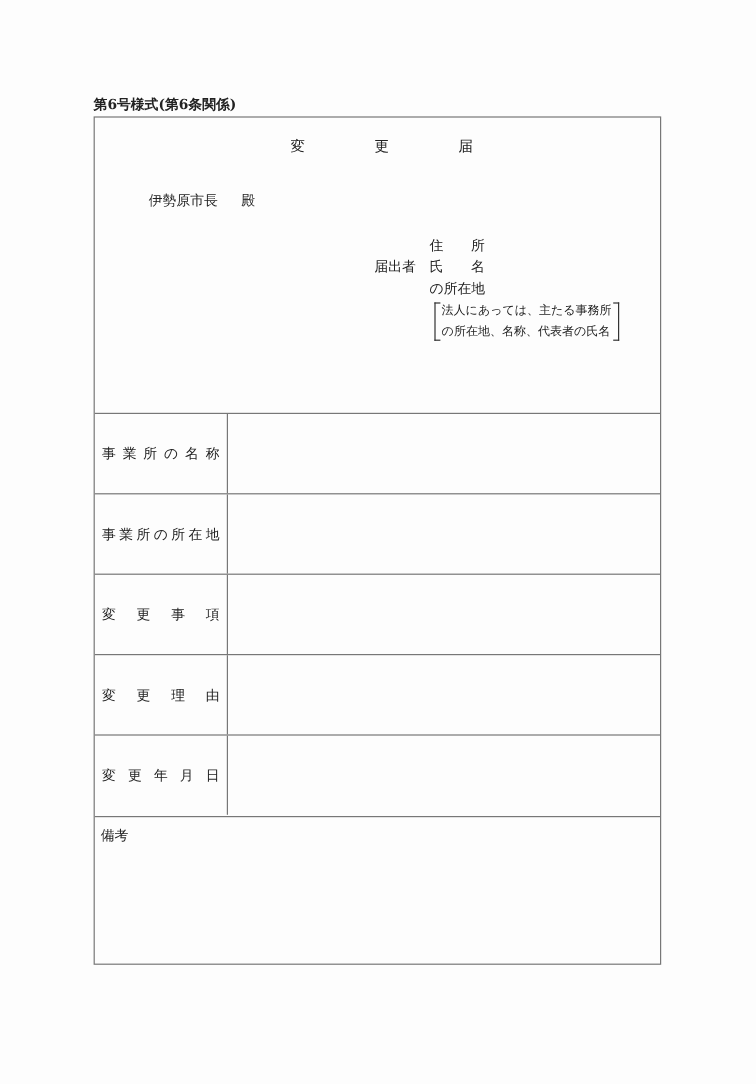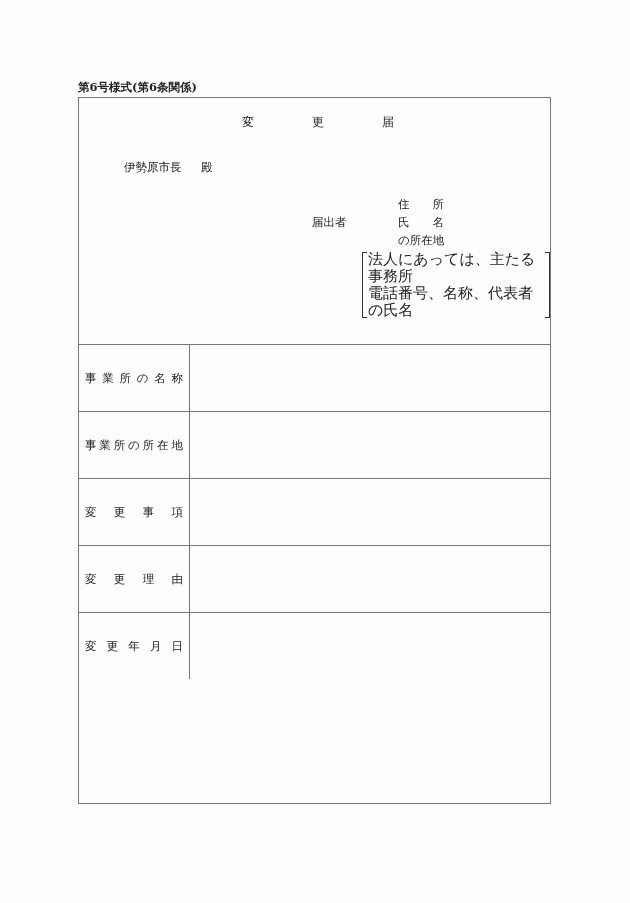--- a/index.html
+++ b/index.html
@@ -5,22 +5,22 @@
   html, body { margin:0; padding:0; background:#fdfdfd; }
   body { width:630px; height:903px; position:relative; font-family:"DejaVu Serif","Liberation Serif",serif; color:#222; font-size:11px; }
   .form-no { position:absolute; left:78px; top:80px; font-size:11.5px; letter-spacing:0;font-weight:bold; }
   .frame { position:absolute; left:78px; top:97px; width:473px; height:707px; border:1.5px solid #777; box-sizing:border-box; }
   .title { position:absolute; top:16px; left:0; width:100%; }
   .title span { position:absolute; font-size:12px; }
   .addressee { position:absolute; left:17px; top:62px; font-size:11.5px;margin-left:28px; }
   .dono { position:absolute; left:122px; top:62px; font-size:11.5px; }
   .applicant { position:absolute; left:233px; top:97px; font-size:11.5px; line-height:18px; }
   .applicant .lbl { position:absolute; left:0; top:18px; white-space:nowrap; }
-  .applicant .f { position:absolute; left:46px; white-space:nowrap;margin-left:40px; }
-  .note { position:absolute; left:283px; top:153px; font-size:15px; line-height:17px; padding:0 6px; }
+  .applicant .f { position:absolute; left:46px; white-space:nowrap; }
+  .note { position:absolute; left:283px; top:153px; font-size:10px; line-height:17px; padding:0 6px; }
   .note::before, .note::after { content:""; position:absolute; top:1px; bottom:1px; width:4px; border:1px solid #333; }
   .note::before { left:0; border-right:none; }
   .note::after { right:0; border-left:none; }
   .statement { position:absolute; left:4px; right:4px; top:198px; font-size:11.5px; line-height:22px; text-indent:1em; }
   .rows { position:absolute; left:0; right:0; top:246px; }
   .row { position:absolute; left:0; right:0; height:67px; border-top:1.5px solid #777; box-sizing:border-box; }
   .row .lab { position:absolute; left:0; top:0; bottom:0; width:111px; border-right:1.5px solid #777; display:flex; align-items:center; justify-content:space-between; padding:0 6px 0 6px; box-sizing:border-box; font-size:11.5px; }
   .row .val { position:absolute; left:112px; right:0; top:0; bottom:0; }
   .remarks { position:absolute; left:0; right:0; top:582px; bottom:0; border-top:1.5px solid #777; }
   .remarks .lab { position:absolute; left:5px; top:8px; font-size:11.5px; }
@@ -42,21 +42,21 @@
 
   <div class="applicant">
     <span class="lbl">届出者</span>
     <span class="f" style="top:0">住　　所</span>
     <span class="f" style="top:18px">氏　　名</span>
     <span class="f" style="top:36px">の所在地</span>
   </div>
 
   <div class="note">
     <div>法人にあっては、主たる事務所</div>
-    <div>電話番号、名称、代表者の氏名</div>
+    <div>の所在地、名称、代表者の氏名</div>
   </div>
 
 
   <div class="rows">
     <div class="row" style="top:0">
       <div class="lab">
         <span>事</span>
           <span>業</span>
           <span>所</span>
           <span>の</span>
@@ -100,13 +100,16 @@
         <span>変</span>
           <span>更</span>
           <span>年</span>
           <span>月</span>
           <span>日</span>
       </div>
       <div class="val"></div>
     </div>
   </div>
 
+  <div class="remarks">
+    <span class="lab">備考</span>
+  </div>
 </div>
 
 </body></html>

